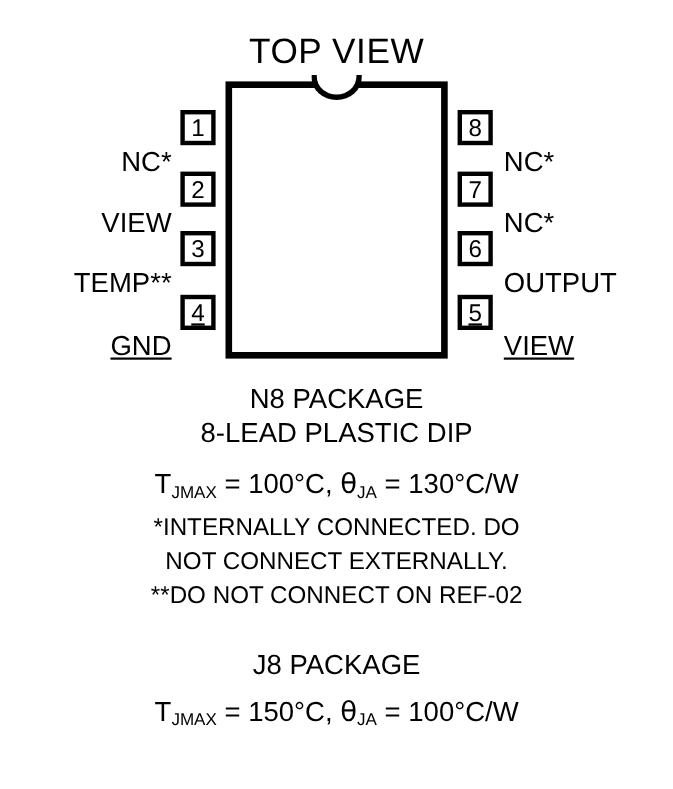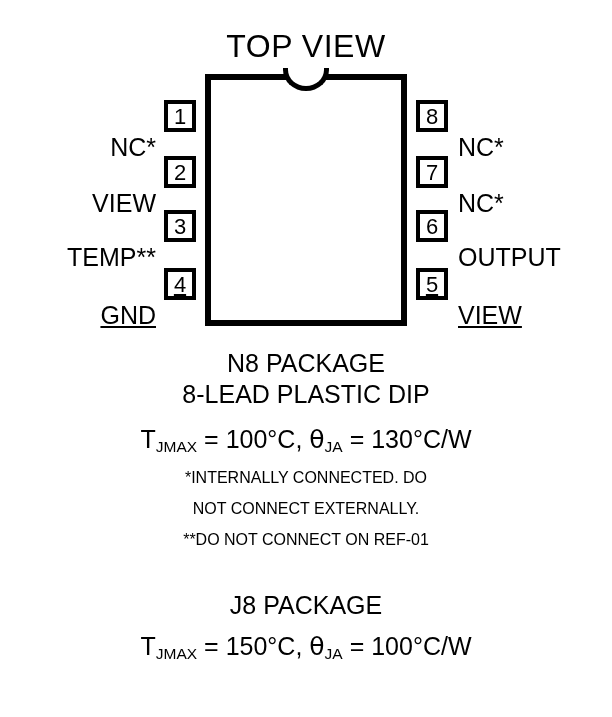--- a/index.html
+++ b/index.html
@@ -102,21 +102,21 @@
     text-align: center;
     font-size: 25px;
     line-height: 31px;
     white-space: nowrap;
   }
   .sub {
     font-size: 0.62em;
     vertical-align: -0.28em;
   }
   .small-caps {
-    font-size: 16px;
+    font-size: 22px;
   }
   .block-n8  { top: 348px; }
   .block-j8  { top: 590px; }
   .theta {
     font-family: "DejaVu Sans", sans-serif;
   }
 </style>
 </head>
 <body>
 
@@ -153,21 +153,21 @@
 
   <div class="caption block-n8">
     <div>N8 PACKAGE</div>
     <div>8-LEAD PLASTIC DIP</div>
     <div style="height:14px"></div>
     <div>
       <span>T</span><span class="sub">JMAX</span><span> = 100°C, </span><span class="theta">θ</span><span class="sub">JA</span><span> = 130°C/W</span>
     </div>
     <div class="small-caps">*INTERNALLY CONNECTED. DO</div>
     <div class="small-caps">NOT CONNECT EXTERNALLY.</div>
-    <div class="small-caps">**DO NOT CONNECT ON REF-01</div>
+    <div class="small-caps">**DO NOT CONNECT ON REF-02</div>
   </div>
 
   <div class="caption block-j8">
     <div>J8 PACKAGE</div>
     <div style="height:10px"></div>
     <div>
       <span>T</span><span class="sub">JMAX</span><span> = 150°C, </span><span class="theta">θ</span><span class="sub">JA</span><span> = 100°C/W</span>
     </div>
   </div>
 

